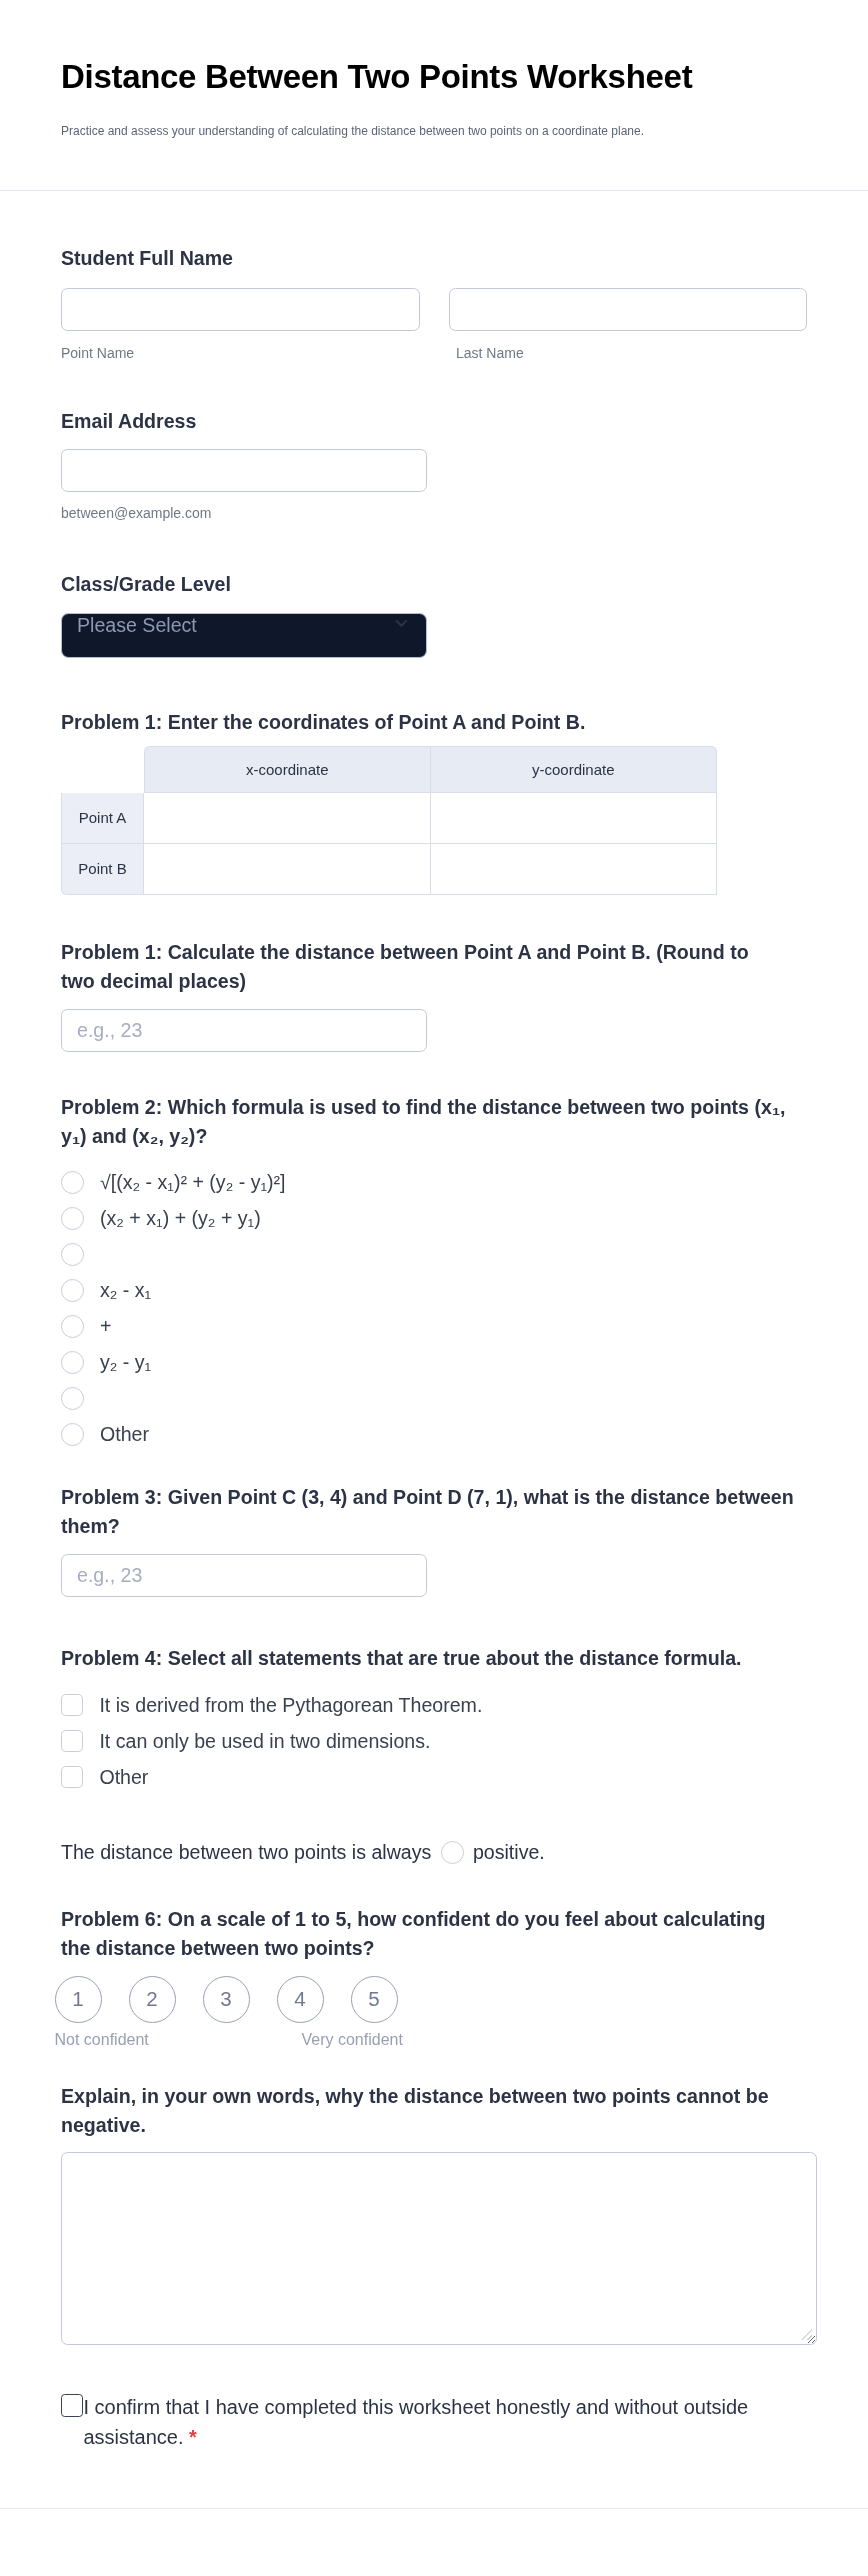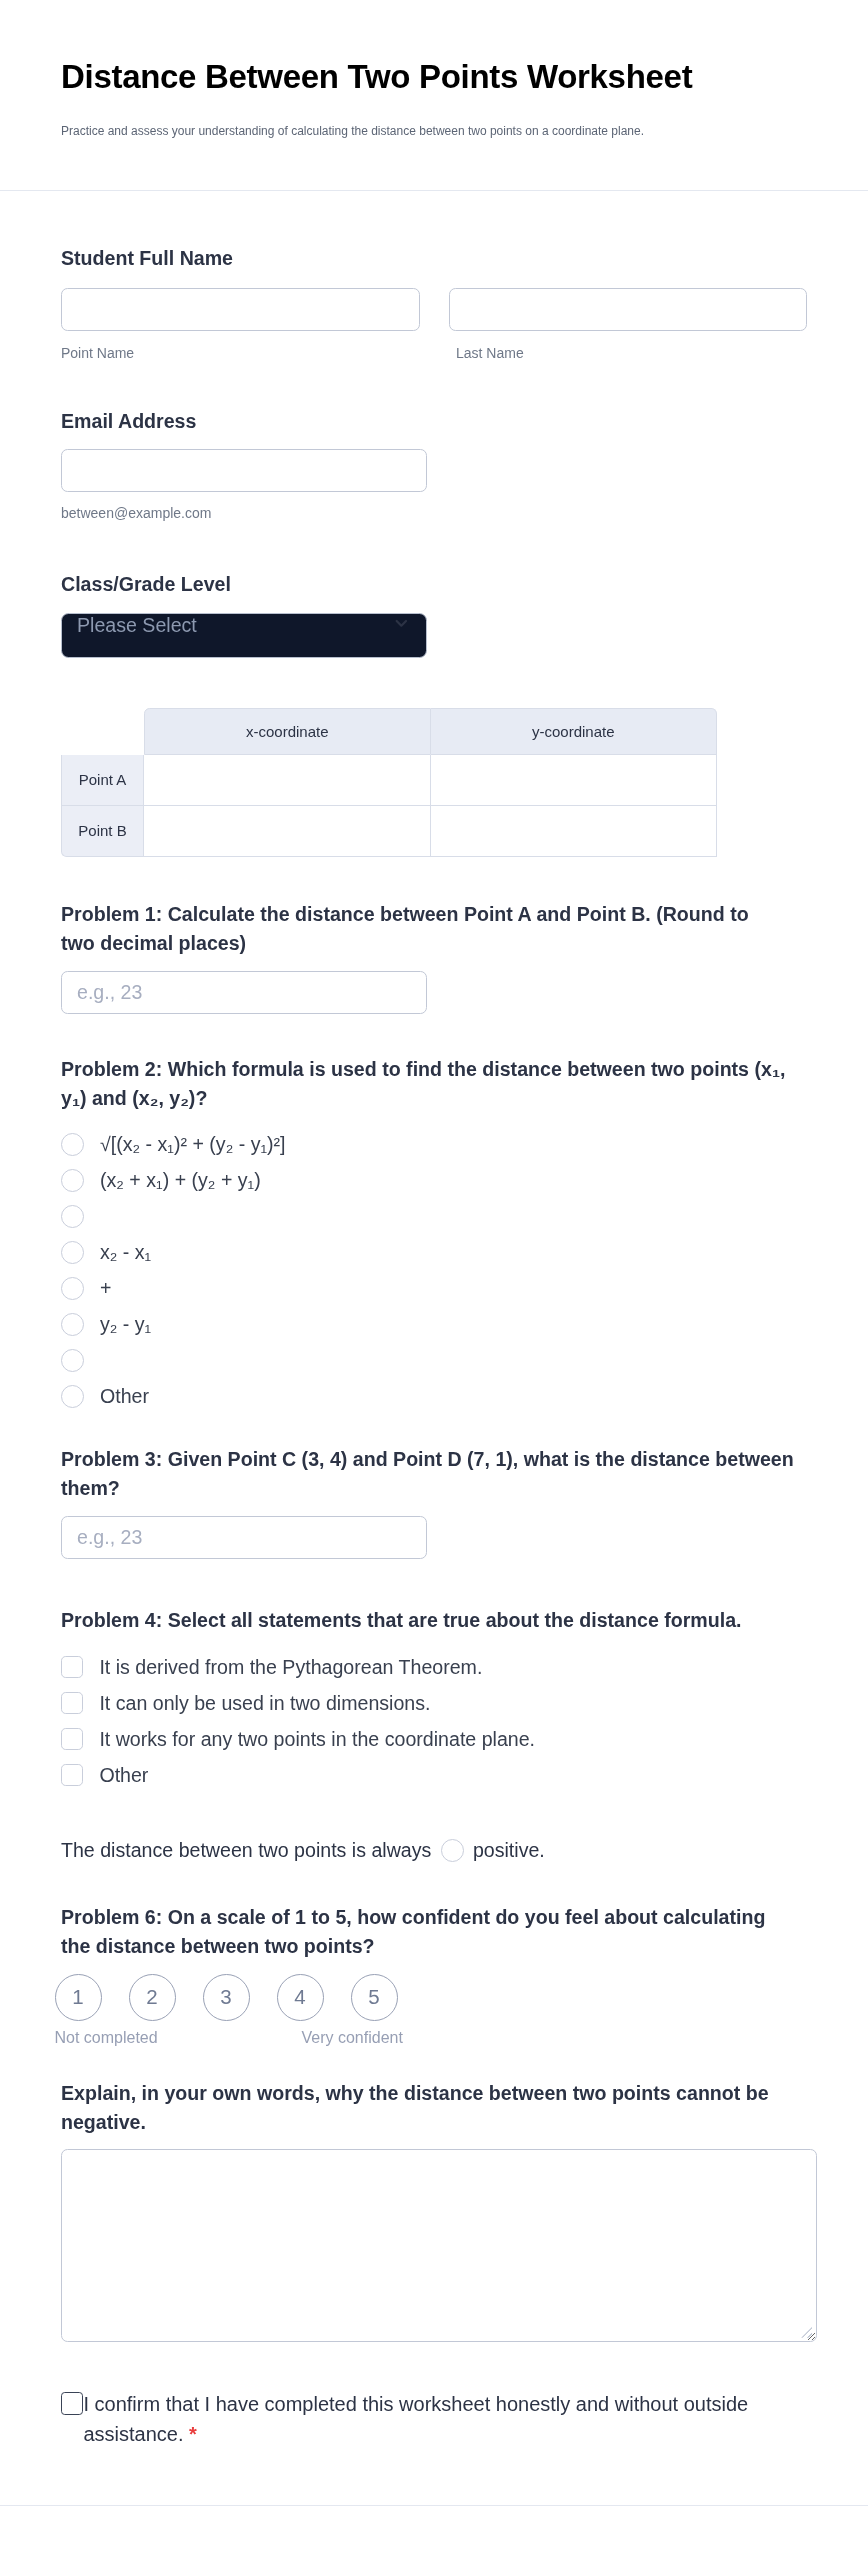--- a/index.html
+++ b/index.html
@@ -119,20 +119,21 @@
       <div class="q-label">Class/Grade Level</div>
       <div class="select-box">
         <span class="select-placeholder">Please Select</span>
         <svg class="chev" width="18.7" height="18.7" viewBox="0 0 20 20">
           <path d="M5 7.5 L10 12.5 L15 7.5" fill="none" stroke="#2c3345" stroke-width="2.4" stroke-linecap="round" stroke-linejoin="round"></path>
         </svg>
       </div>
     </div>
 
     <div class="q q-table">
+      <div class="q-label">Problem 1: Enter the coordinates of Point A and Point B.</div>
       <table class="matrix">
         <tbody>
             <tr>
           <th class="corner"></th>
           <th class="colhead first">x-coordinate</th>
           <th class="colhead last">y-coordinate</th>
         </tr>
         <tr>
           <td class="rowhead">Point A</td>
           <td class="cell"></td>
@@ -201,24 +202,20 @@
         <div class="opt-row">
           <span class="checkbox"></span>
           <span class="opt-text">It is derived from the Pythagorean Theorem.</span>
         </div>
         <div class="opt-row">
           <span class="checkbox"></span>
           <span class="opt-text">It can only be used in two dimensions.</span>
         </div>
         <div class="opt-row">
           <span class="checkbox"></span>
-          <span class="opt-text">It works for any two points in the coordinate plane.</span>
-        </div>
-        <div class="opt-row">
-          <span class="checkbox"></span>
           <span class="opt-text">Other</span>
         </div>
       </div>
     </div>
 
     <div class="q-p5">
       <span>The distance between two points is always</span>
       <span class="radio"></span>
       <span>positive.</span>
     </div>
@@ -226,21 +223,21 @@
     <div class="q q-p6">
       <div class="q-label" style="max-width:733px;">Problem 6: On a scale of 1 to 5, how confident do you feel about calculating the distance between two points?</div>
       <div class="scale-row">
         <div class="scale-circle">1</div>
         <div class="scale-circle">2</div>
         <div class="scale-circle">3</div>
         <div class="scale-circle">4</div>
         <div class="scale-circle">5</div>
       </div>
       <div class="scale-labels">
-        <span class="left">Not completed</span>
+        <span class="left">Not confident</span>
         <span class="right">Very confident</span>
       </div>
     </div>
 
     <div class="q q-explain">
       <div class="q-label">Explain, in your own words, why the distance between two points cannot be negative.</div>
       <div class="ta-wrap">
         <textarea class="answer" style=""></textarea>
         <span class="resize-corner"></span>
       </div>

